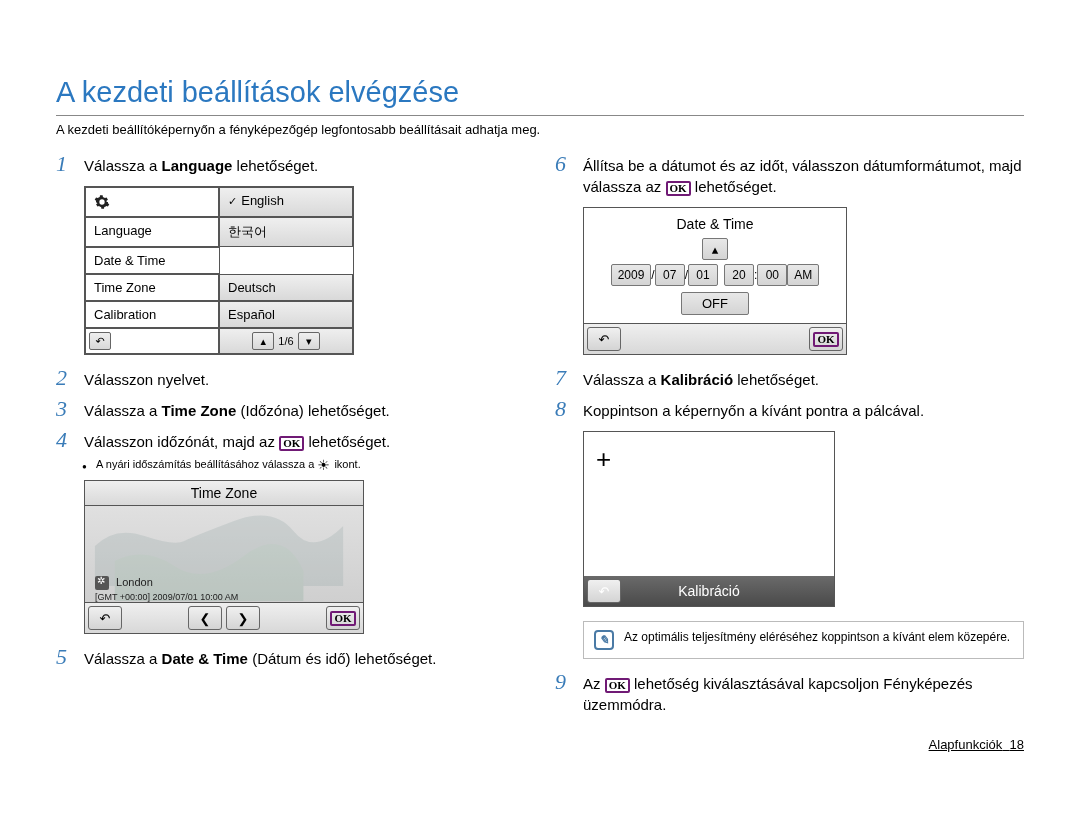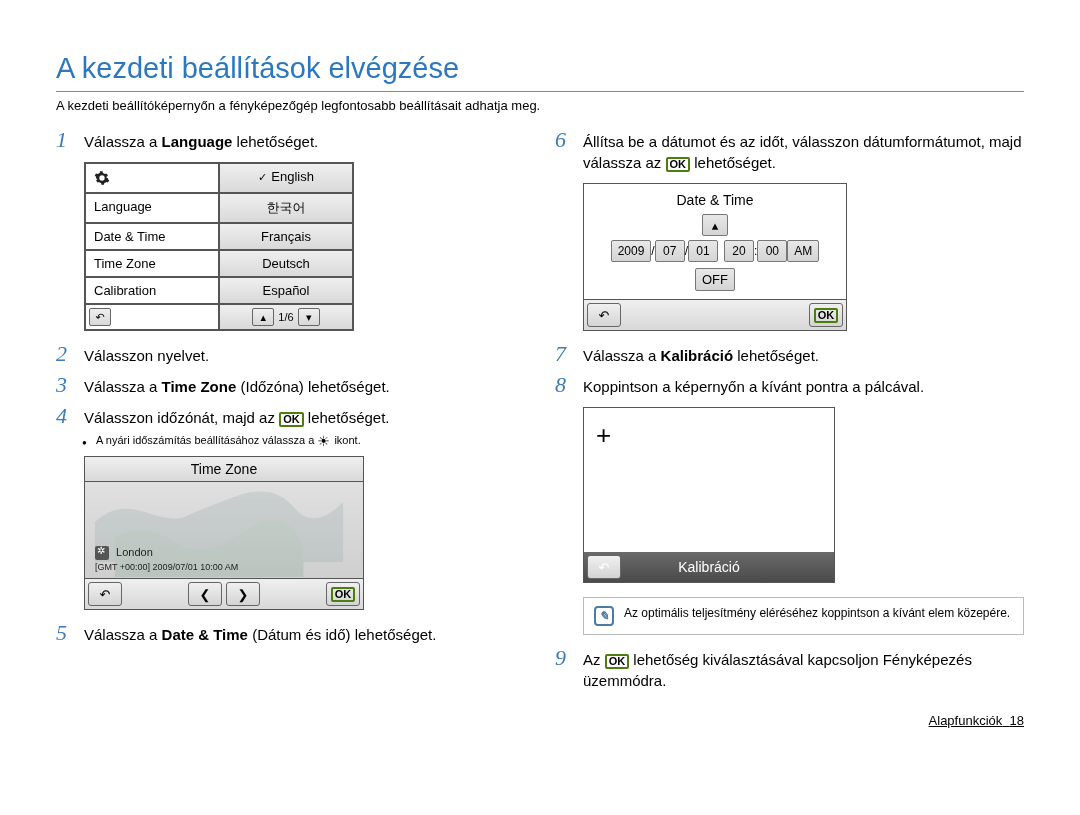--- a/index.html
+++ b/index.html
@@ -5,21 +5,21 @@
   * { box-sizing: border-box; margin: 0; padding: 0; }
   body {
     font-family: Arial, Helvetica, sans-serif;
     width: 1080px;
     height: 815px;
     background: #fff;
     color: #000;
     font-size: 15px;
   }
   .page {
-    padding: 52px 56px 20px 56px;
+    padding: 76px 56px 20px 56px;
   }
   h1 {
     font-size: 29px;
     font-weight: normal;
     color: #2b78c0;
     border-bottom: 1px solid #888;
     padding-bottom: 6px;
     margin-bottom: 6px;
   }
   .subtitle {
@@ -76,21 +76,20 @@
   .shot-lang .left { width: 135px; }
   .shot-lang .right { width: 135px; }
   .shot-lang .cell {
     border: 1px solid #555;
     padding: 5px 8px;
     background: #fff;
     position: relative;
   }
   .shot-lang .gr {
     background: linear-gradient(#efefef,#d9d9d9);
-    text-align: center;
   }
   .shot-lang .gr.sel::before {
     content: "✓";
     font-size: 11px;
     margin-right: 4px;
   }
   .shot-lang .pager {
     display: flex;
     align-items: center;
     justify-content: center;
@@ -122,21 +121,21 @@
     font-size: 14px;
   }
   .tz-map {
     height: 96px;
     background: linear-gradient(#e0e0e0,#cfcfcf);
     position: relative;
     overflow: hidden;
   }
   .tz-map svg { width: 100%; height: 100%; opacity: .28; }
   .tz-label {
-    position: absolute; bottom: 6px; left: 10px;
+    position: absolute; bottom: 0; left: 10px;
     font-size: 11px; color: #222;
   }
   .tz-label .dst {
     display:inline-block; width:14px;height:14px;
     background:#555;border-radius:2px;vertical-align:middle;margin-right:4px;
     position:relative;
   }
   .tz-label .dst::after{content:"✲";color:#fff;font-size:10px;position:absolute;left:2px;top:-1px;}
   .tz-bar {
     display: flex; justify-content: space-between;
@@ -145,22 +144,22 @@
     padding: 3px;
     gap:4px;
   }
   .sq-btn {
     width: 34px; height: 24px;
     background: linear-gradient(#f0f0f0,#d4d4d4);
     border: 1px solid #666; border-radius: 3px;
     display:flex;align-items:center;justify-content:center;
     font-size:13px;
   }
-  .ok-box { font-family: Liberation Sans, sans-serif; font-weight: bold; font-size: 11px;
-    border: 2px solid #4d7c0f; padding: 0 2px; line-height:1;
+  .ok-box { font-family: Liberation Serif, serif; font-weight: bold; font-size: 11px;
+    border: 2px solid #701a75; padding: 0 2px; line-height:1;
     display:inline-block; border-radius:2px;}
   .inlineok { vertical-align: middle; }
 
   
   .shot-dt { width: 264px; }
   .dt-body { padding: 8px; background:#fff; }
   .dt-title { text-align:center; font-size:14px; margin-bottom:6px; }
   .dt-row { display:flex; gap:0; justify-content:center; align-items:center; margin-bottom:6px;}
   .dt-cell {
     background: linear-gradient(#e8e8e8,#d4d4d4);
@@ -170,21 +169,21 @@
   .dt-sep{font-size:12px;}
   .dt-up {
     width:26px;height:22px;
     background: linear-gradient(#e8e8e8,#d4d4d4);
     border:1px solid #777;border-radius:2px;display:flex;align-items:center;justify-content:center;margin:0 auto 4px;
   }
   .dt-off {
     display:block;margin:4px auto 0;
     background: linear-gradient(#e8e8e8,#d4d4d4);
     border:1px solid #777;border-radius:2px;
-    width:40px;text-align:center;padding:3px;font-size:13px;
+    width:68px;text-align:center;padding:3px;font-size:13px;
   }
   .dt-bar { display:flex;justify-content:space-between;
     background: linear-gradient(#efefef,#d8d8d8);border-top:1px solid #555;padding:3px;}
 
   
   .shot-cal { width: 252px; }
   .cal-body { height: 144px; background:#fff; position:relative; }
   .cal-plus { position:absolute; top:12px; left:12px; font-size:26px; font-family: Arial; color:#000;}
   .cal-bar {
     display:flex; background: linear-gradient(#6a6a6a,#4a4a4a);
@@ -238,21 +237,20 @@
               </svg>
           </div>
           <div class="right cell gr sel">English</div>
         </div>
         <div class="row">
           <div class="left cell">Language</div>
           <div class="right cell gr">한국어</div>
         </div>
         <div class="row">
           <div class="left cell">Date &amp; Time</div>
-          <div class="right cell gr">Français</div>
         </div>
         <div class="row">
           <div class="left cell">Time Zone</div>
           <div class="right cell gr">Deutsch</div>
         </div>
         <div class="row">
           <div class="left cell">Calibration</div>
           <div class="right cell gr">Español</div>
         </div>
         <div class="row">

